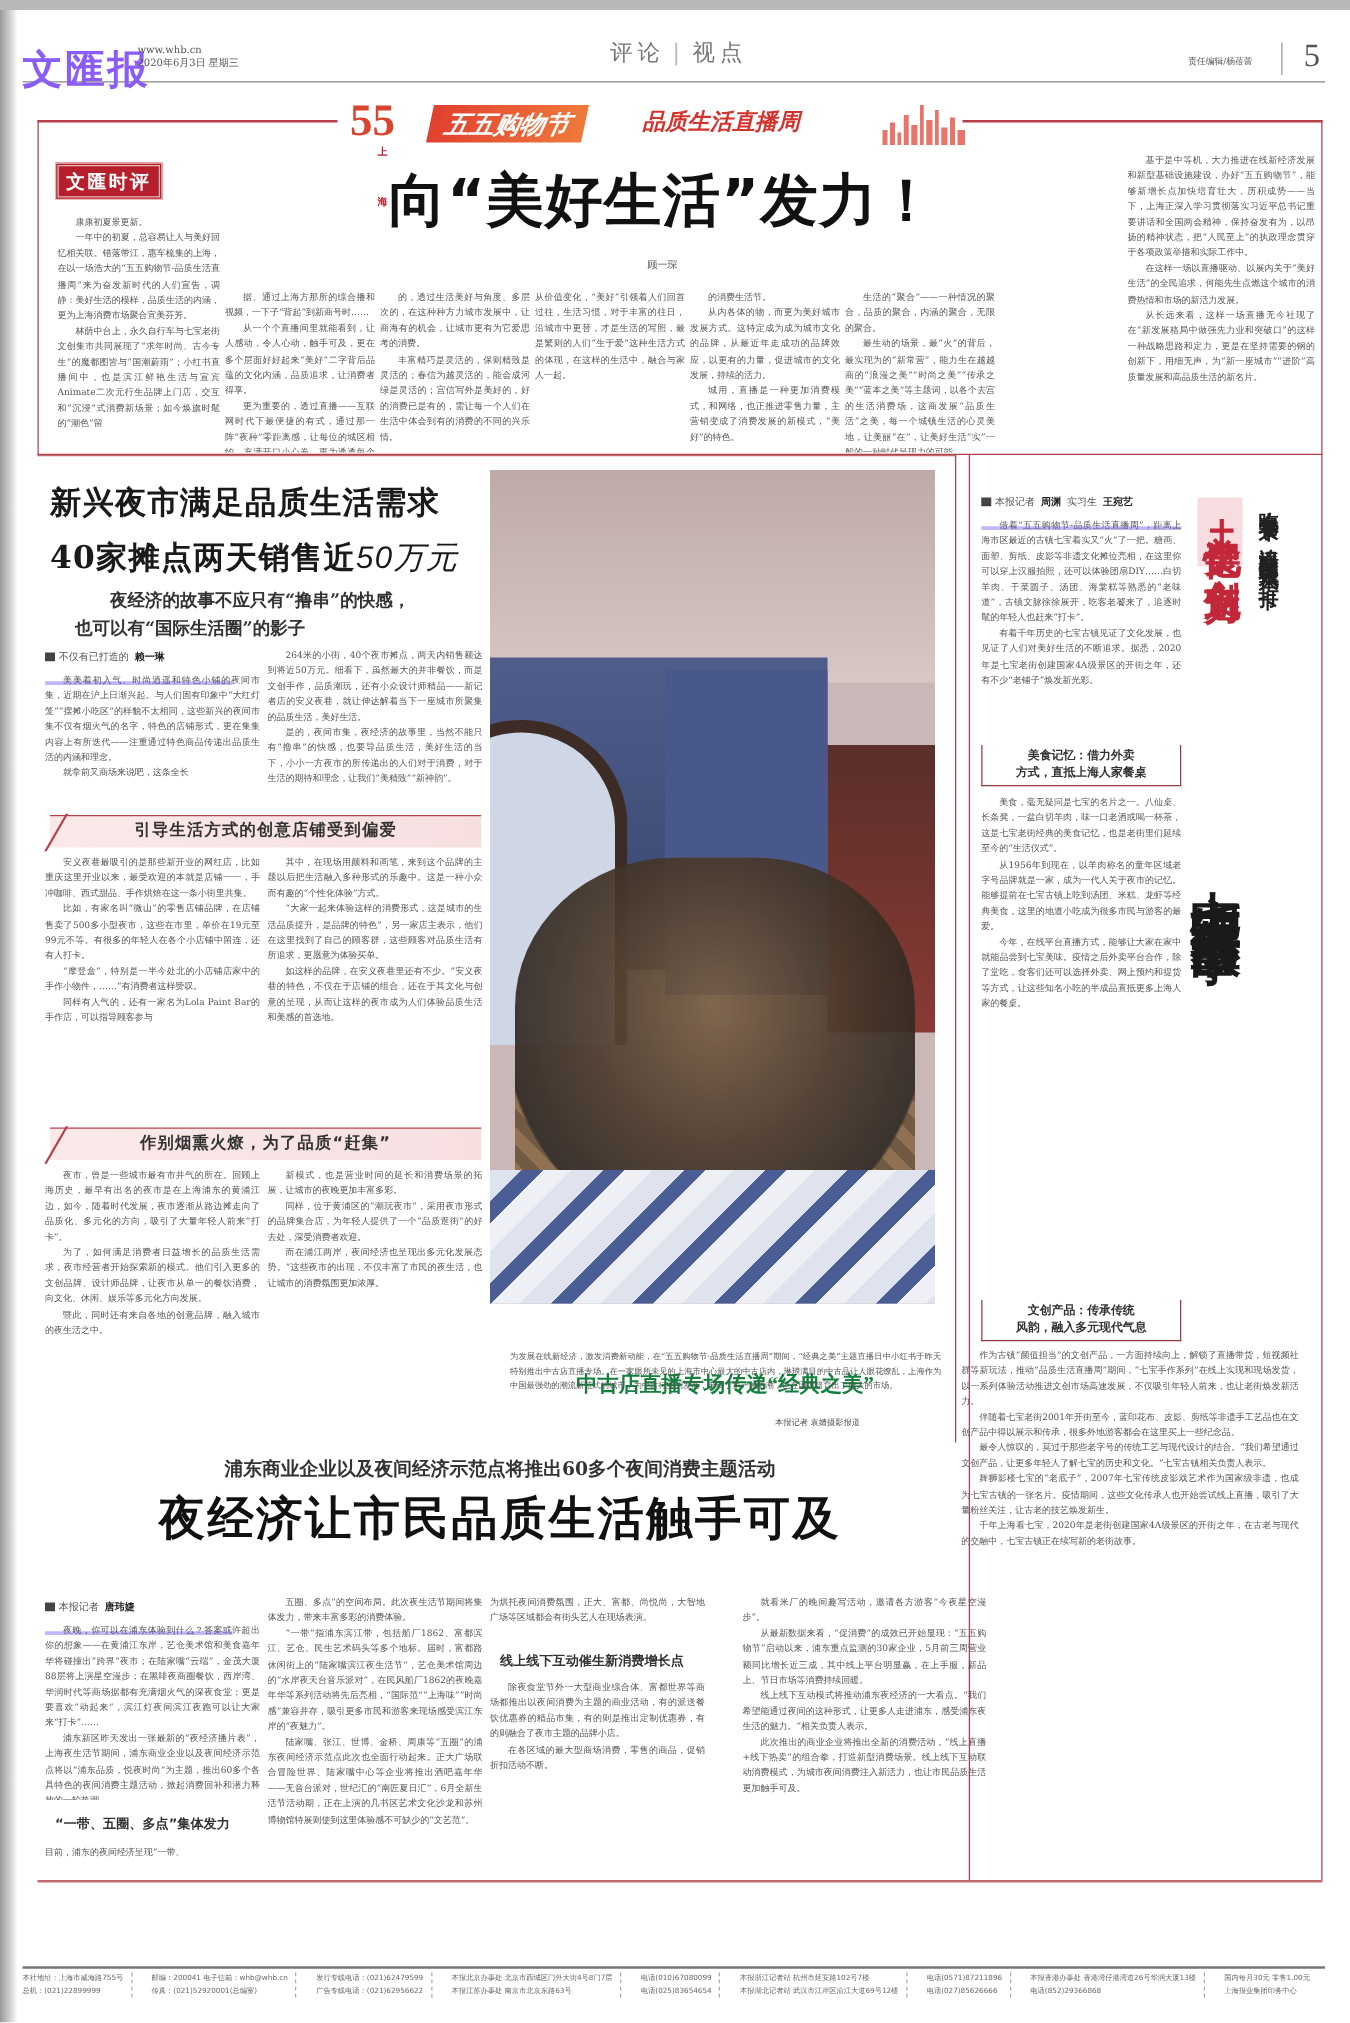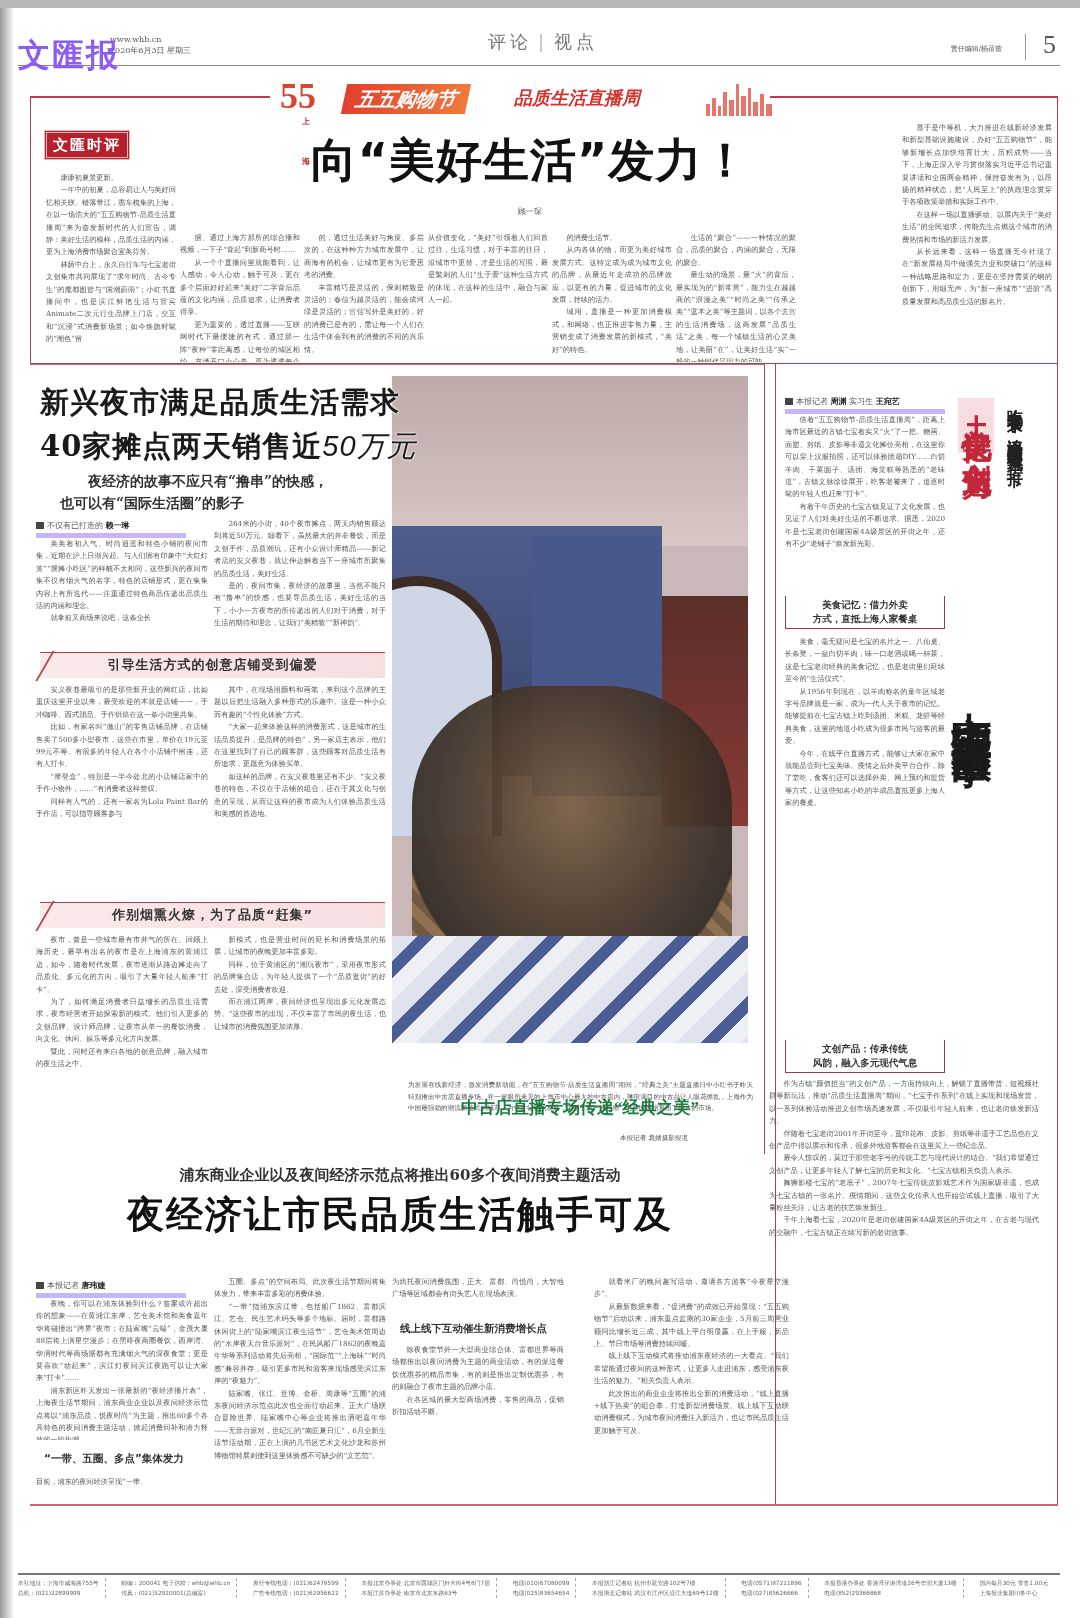--- a/index.html
+++ b/index.html
@@ -43,26 +43,26 @@
   .feature-frame { position:absolute; left:30px; top:364px; width:735px; height:790px; border-right:1.5px solid #b5404a; border-top:1.5px solid #c46b72; }
   .photo { position:absolute; left:392px; top:376px; width:356px; height:667px; overflow:hidden; background:#c9b8b7; }
   .photo .ceiling { position:absolute; left:0; top:0; width:100%; height:170px; background:linear-gradient(180deg,#bdaaa9,#d8c7c5); }
   .photo .wall-blue { position:absolute; left:0; top:150px; width:270px; height:250px; background:linear-gradient(180deg,#4f5d8b,#39456f); }
   .photo .pillar { position:absolute; left:140px; top:160px; width:130px; height:260px; background:#49588a; }
   .photo .arch { position:absolute; left:-60px; top:200px; width:170px; height:260px; border:10px solid #3d2b25; border-bottom:none; border-radius:90px 90px 0 0; background:#cfd6e6; }
   .photo .rightwall { position:absolute; left:270px; top:220px; width:86px; height:230px; background:linear-gradient(180deg,#5a2f2a,#8a3a35); }
   .photo .bags { position:absolute; left:20px; top:310px; width:320px; height:300px; background:radial-gradient(ellipse at 50% 40%,#7a6046 0%,#4b3a2c 45%,#2f2822 75%,transparent 76%), repeating-linear-gradient(45deg,#6b5138 0 10px,#8c6b4a 10px 20px); border-radius:40% 40% 10% 10%; opacity:.92; }
   .photo .floor { position:absolute; left:0; top:560px; width:100%; height:107px; background:repeating-linear-gradient(135deg,#dfe3ee 0 18px,#4a5d95 18px 30px,#eef0f5 30px 46px); }
 
-  .feat-headline { position:absolute; left:40px; top:380px; width:470px; font-family:"DejaVu Serif",serif; font-weight:bold; font-size:29px; line-height:44px; color:#1a1a1a; letter-spacing:1px; text-shadow:0 0 2px #fff, 0 0 3px #fff; }
+  .feat-headline { position:absolute; left:40px; top:380px; width:470px; font-family:"DejaVu Serif",serif; font-weight:bold; font-size:25px; line-height:44px; color:#1a1a1a; letter-spacing:1px; text-shadow:0 0 2px #fff, 0 0 3px #fff; }
   .feat-headline .it { font-style:italic; font-weight:normal; font-family:Liberation Sans, sans-serif; }
   .feat-sub { position:absolute; left:60px; top:470px; width:340px; font-family:"DejaVu Serif",serif; font-weight:bold; font-size:14px; line-height:22px; color:#333; }
   .feat-sub .l1 { padding-left:28px; display:block; }
 
-  .reporter { position:absolute; font-size:8px; color:#555; border-bottom:5px solid #c4b5fd; padding-bottom:2px; }
+  .reporter { position:absolute; font-size:8px; color:#555; border-bottom:3px solid #c4b5fd; padding-bottom:14px;font-family:Liberation Mono, monospace; }
   .reporter .sq { display:inline-block; width:8px; height:7px; background:#444; margin-right:3px; vertical-align:-1px; }
   .reporter b { color:#222; }
 
   .subhead-box { position:absolute; height:26px; background:linear-gradient(90deg,#fbe9ea,#f7dfe0); border-top:1.5px solid #b5404a; font-family:"DejaVu Sans",sans-serif; font-weight:bold; font-size:13px; color:#333; line-height:24px; text-align:center; letter-spacing:1px; }
   .subhead-box::before { content:""; position:absolute; left:4px; top:-2px; width:2px; height:30px; background:#b5404a; transform:skewX(-30deg); }
 
   .caption-title { position:absolute; left:410px; top:1096px; width:340px; text-align:center; font-family:Liberation Serif, serif; font-weight:bold; font-size:17px; color:#15803d; }
   .caption-text { position:absolute; left:408px; top:1080px; width:345px; font-size:6.6px; line-height:11.6px; color:#555; text-align:justify; }
   .caption-credit { position:absolute; left:620px; top:1134px; font-size:6.6px; color:#555; }
 

